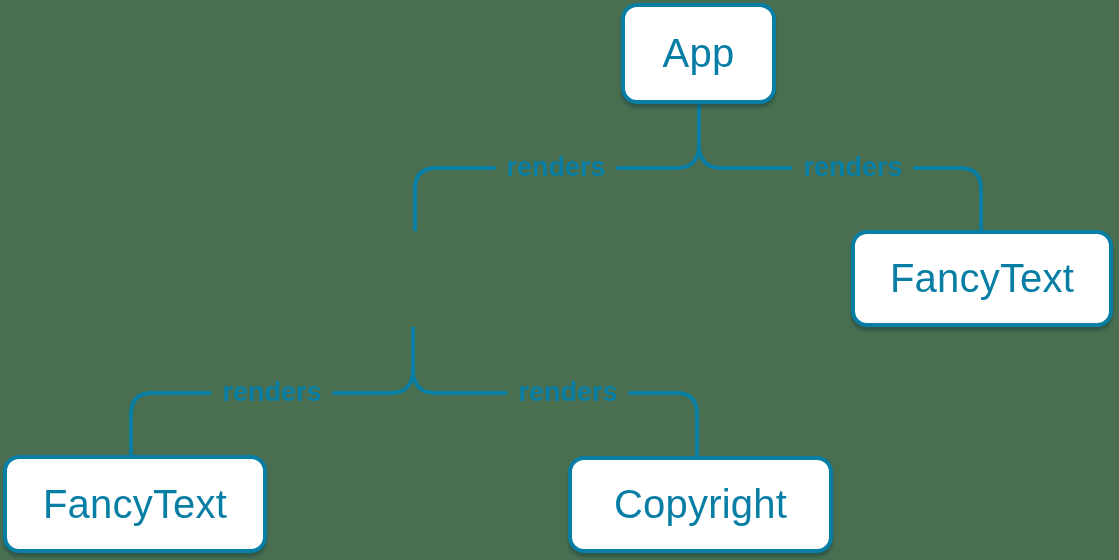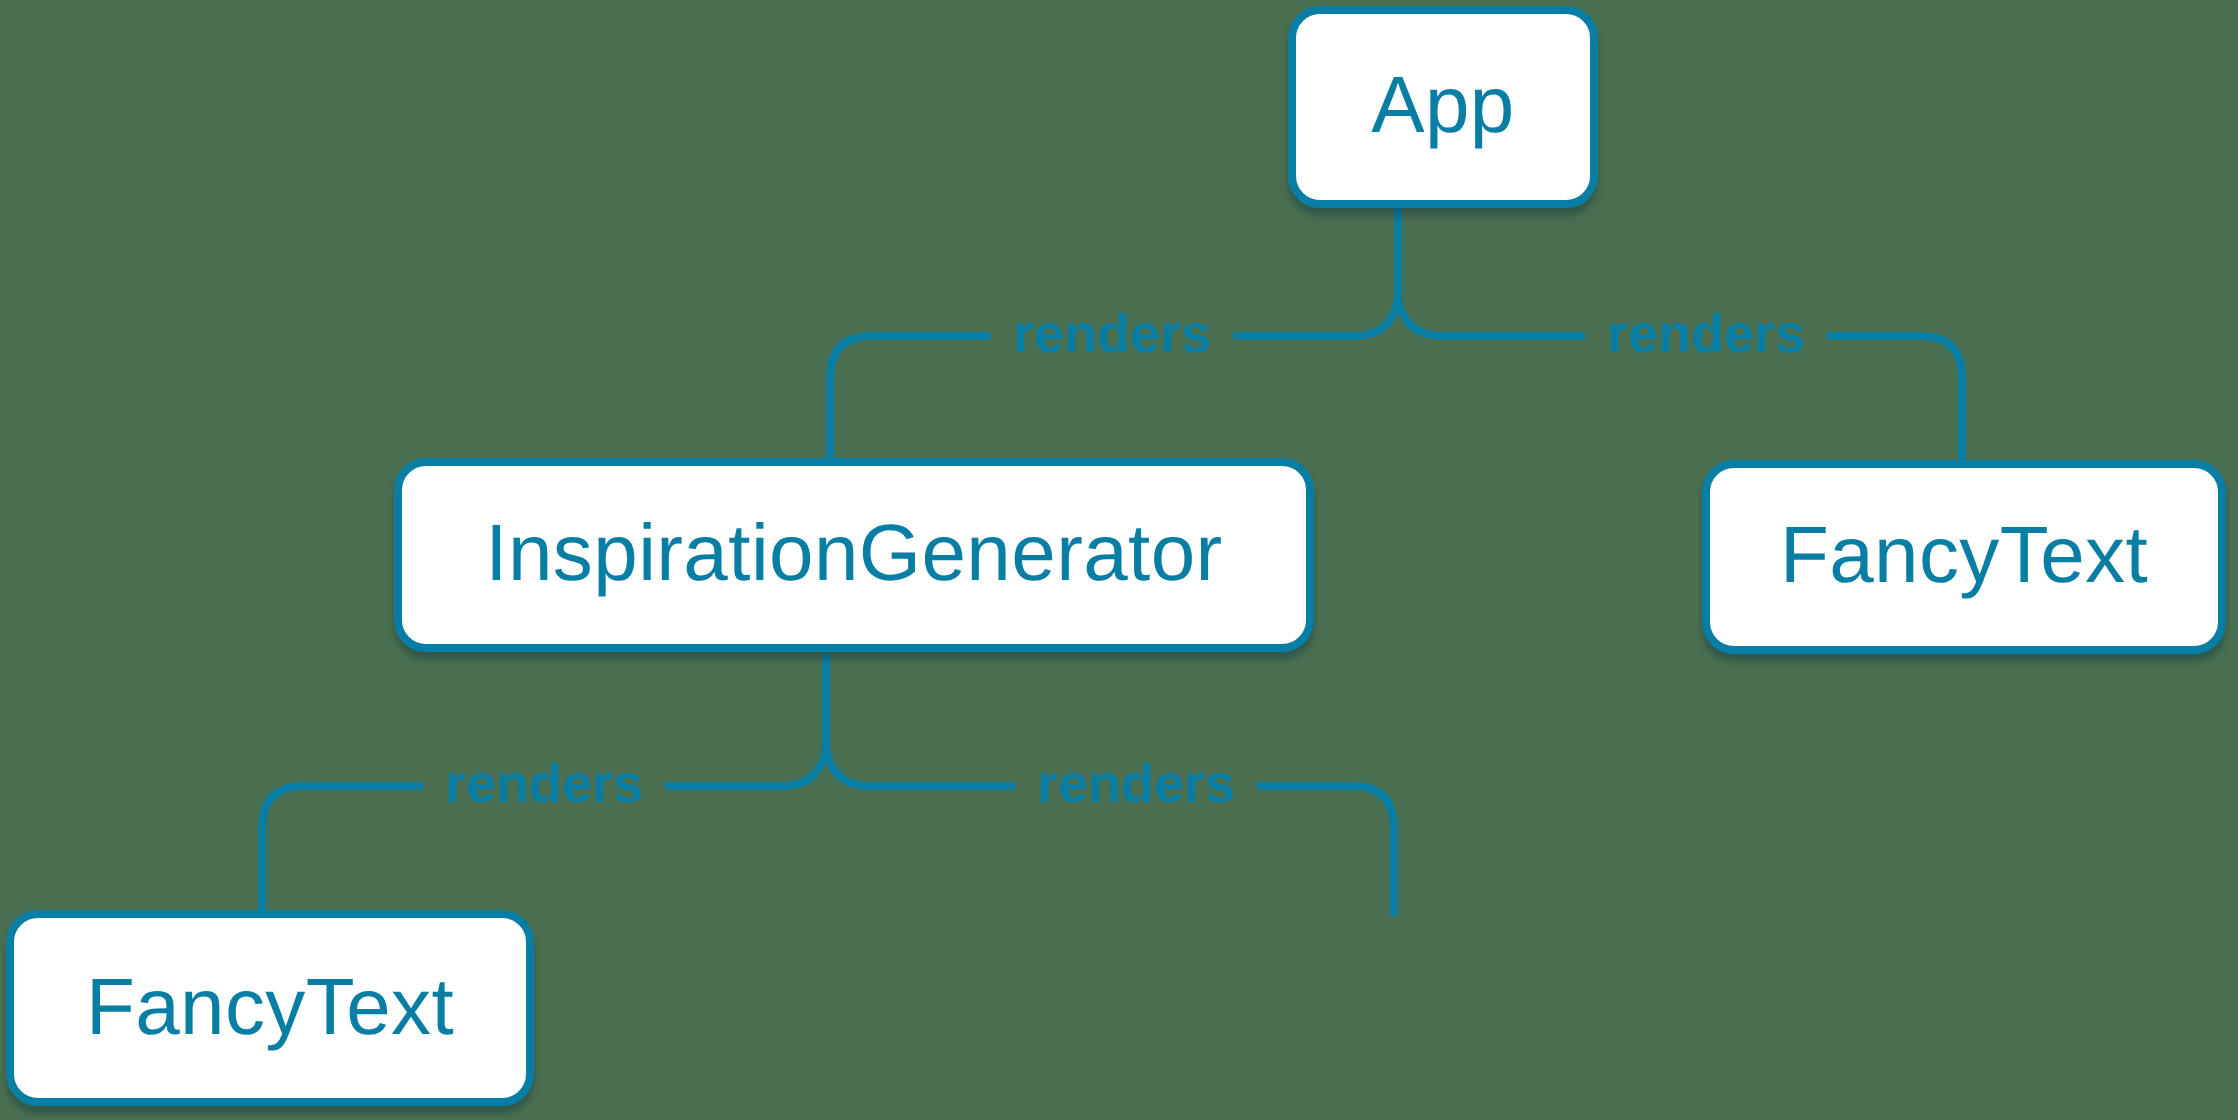--- a/index.html
+++ b/index.html
@@ -36,21 +36,21 @@
     border: 4px solid var(--accent);
     border-radius: 16px;
     color: var(--accent);
     display: flex;
     align-items: center;
     justify-content: center;
     font-size: 40px;
     letter-spacing: 0.2px;
     box-shadow: 0 4px 3px rgba(5, 45, 60, 0.35);
   }
-  .node-app        { left: 644px; top: 3px;   width: 155px; height: 101px; }
+  .node-app        { left: 621px; top: 3px;   width: 155px; height: 101px; }
   .node-insp       { left: 197px; top: 229px; width: 460px; height: 97px;  }
   .node-fancy-top  { left: 851px; top: 230px; width: 262px; height: 97px;  }
   .node-fancy-bot  { left: 3px;   top: 455px; width: 264px; height: 98px;  }
   .node-copyright  { left: 568px; top: 456px; width: 265px; height: 97px;  }
   .edge-label {
     position: absolute;
     transform: translate(-50%, -50%);
     background: var(--bg);
     color: var(--accent);
     font-size: 27px;
@@ -74,31 +74,31 @@
     <path d="M415 231 V189 Q415 168 436 168 H677 Q696 168 699 149 V103"></path>
     <path d="M981 232 V189 Q981 168 960 168 H721 Q702 168 699 149 V103"></path>
     <path d="M131 457 V414 Q131 393 152 393 H391 Q410 393 413 374 V327"></path>
     <path d="M697 458 V414 Q697 393 676 393 H435 Q416 393 413 374 V327"></path>
   </svg>
 
   <div class="node node-app">
     <span>App</span>
   </div>
 
-  <div class="node node-insp">
-    <span>InspirationGenerator</span>
-  </div>
 
   <div class="node node-fancy-top">
     <span>FancyText</span>
   </div>
 
   <div class="node node-fancy-bot">
     <span>FancyText</span>
   </div>
 
+  <div class="node node-copyright">
+    <span>Copyright</span>
+  </div>
 
   <span class="edge-label edge-label-1">renders</span>
   <span class="edge-label edge-label-2">renders</span>
   <span class="edge-label edge-label-3">renders</span>
   <span class="edge-label edge-label-4">renders</span>
 
 </div>
 
 </body></html>

